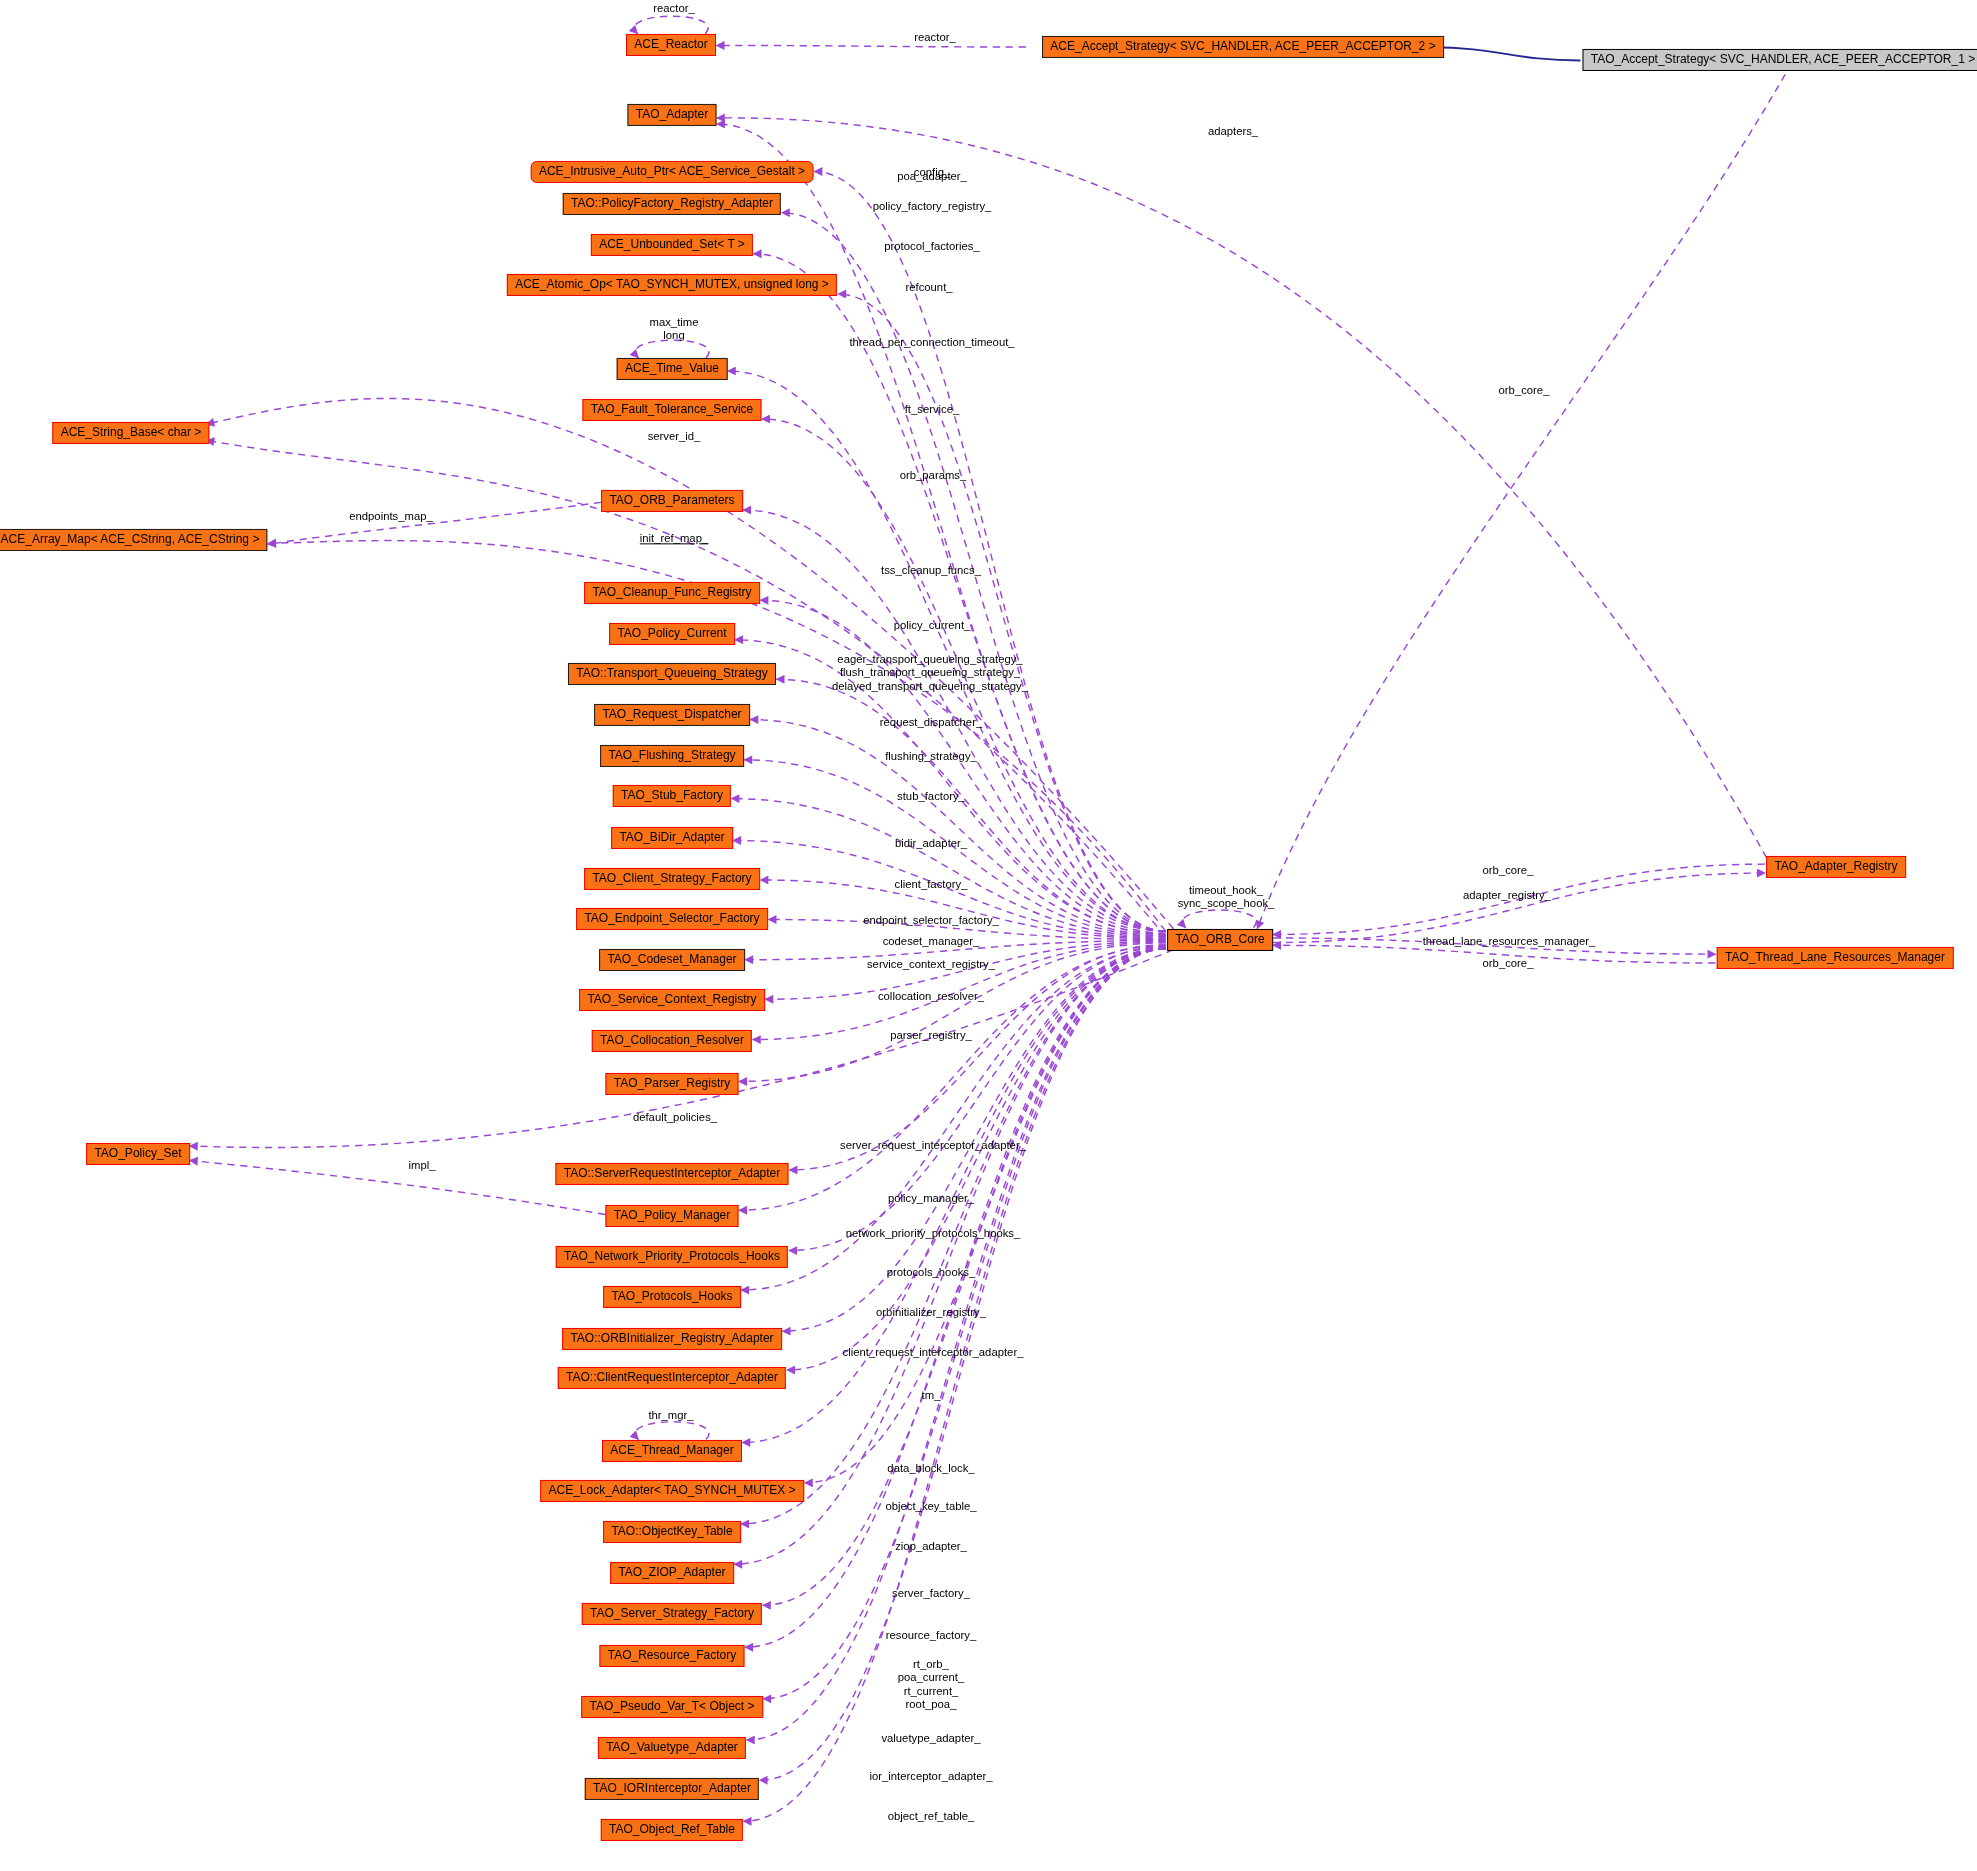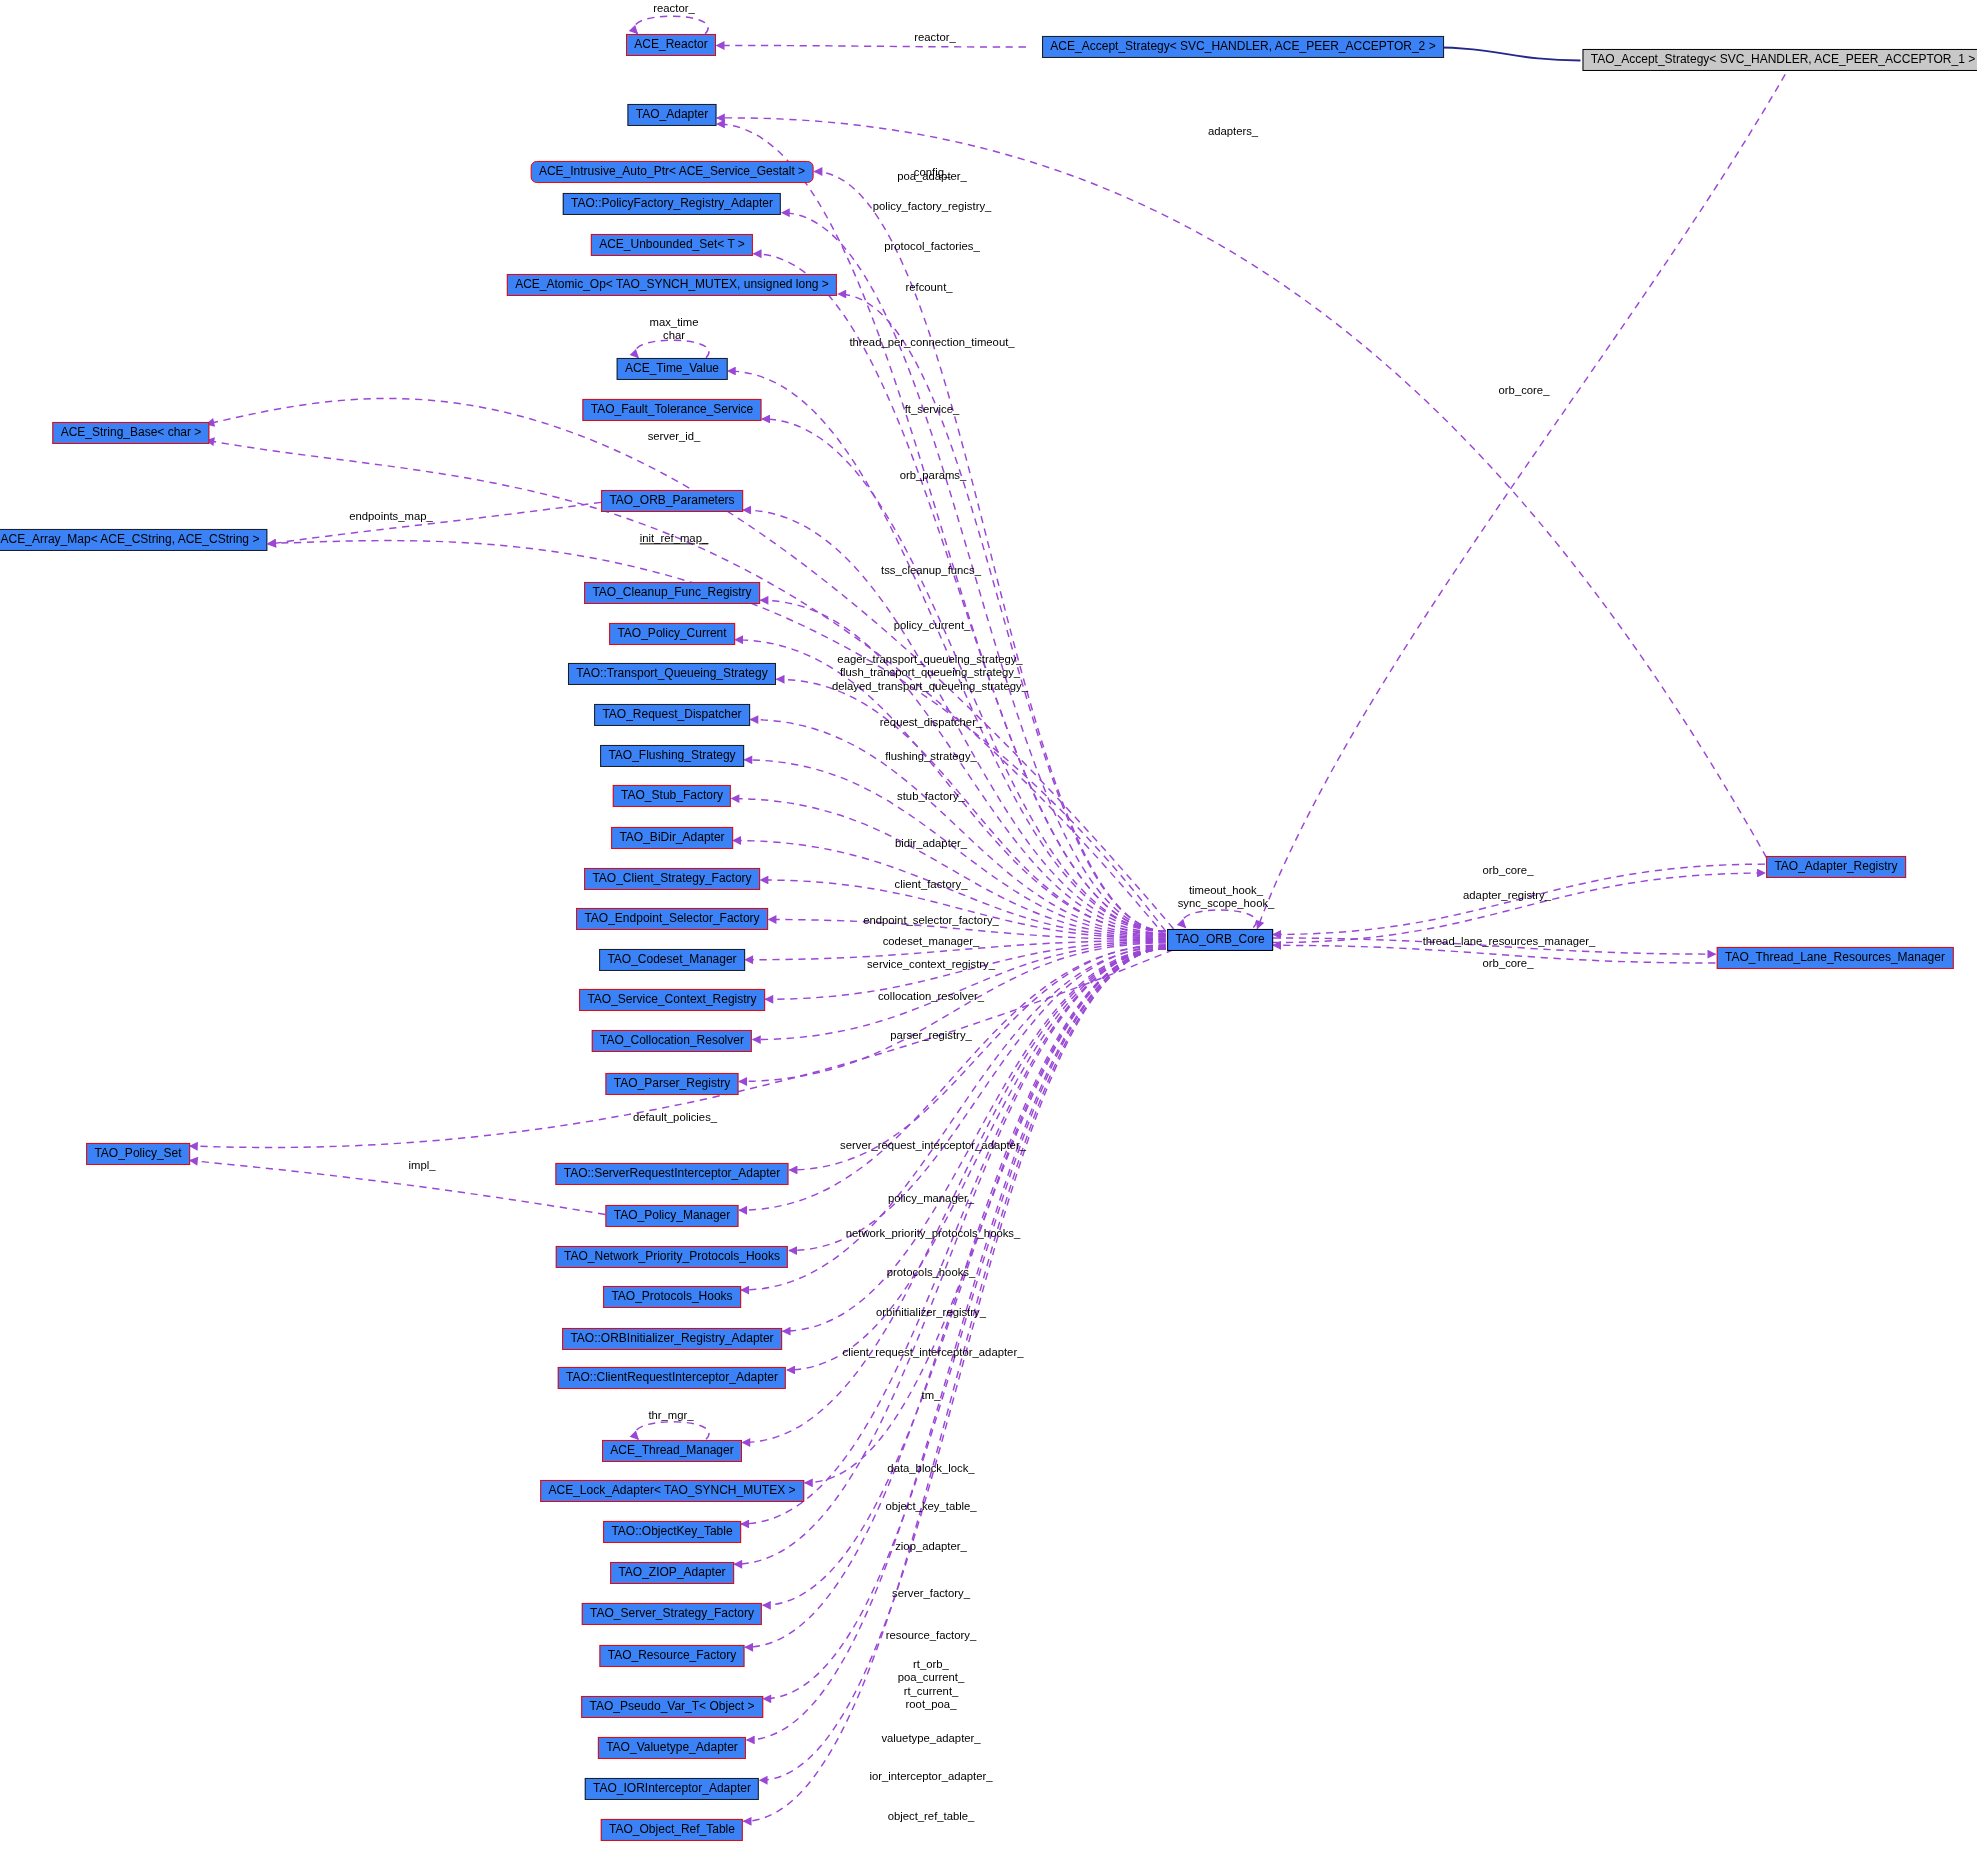--- a/index.html
+++ b/index.html
@@ -3,21 +3,21 @@
 <meta charset="utf-8">
 <style>
   html,body{margin:0;padding:0;background:#ffffff;}
   #stage{
     position:relative;width:1977px;height:1872px;background:#ffffff;
     font-family:"Liberation Sans","DejaVu Sans",sans-serif;overflow:hidden;
   }
   #edge-layer{position:absolute;left:0;top:0;z-index:0;}
   .node{
     position:absolute;transform:translate(-50%,-50%);
-    background:#3b82f6;border:1.2px solid #1c1c1c;
+    background:#f97316;border:1.2px solid #1c1c1c;
     padding:2.4px 7.3px;font-size:12px;line-height:15.3px;color:#000;
     white-space:nowrap;z-index:2;box-sizing:border-box;text-align:center;
   }
   .node.red{border-color:#f40000;border-width:1.5px;}
   .node.strong{border-width:1.6px;border-color:#000;}
   .node.focus{background:#c8c8c8;border-width:1.6px;border-color:#000;}
   .elabel{
     position:absolute;transform:translate(-50%,-50%);
     font-size:11.3px;line-height:13.3px;color:#000;text-align:center;
     white-space:pre-line;z-index:1;
@@ -189,18 +189,18 @@
     <div class="elabel" style="left: 931px; top: 1777px;">ior_interceptor_adapter_</div>
     <div class="elabel" style="left: 931px; top: 1817px;">object_ref_table_</div>
     <div class="elabel" style="left: 1507px; top: 896px;">adapter_registry_</div>
     <div class="elabel" style="left: 1508px; top: 871px;">orb_core_</div>
     <div class="elabel" style="left: 1509px; top: 942px;">thread_lane_resources_manager_</div>
     <div class="elabel" style="left: 1508px; top: 964px;">orb_core_</div>
     <div class="elabel" style="left: 1524px; top: 391px;">orb_core_</div>
     <div class="elabel" style="left: 935px; top: 38px;">reactor_</div>
     <div class="elabel" style="left: 674px; top: 9px;">reactor_</div>
     <div class="elabel" style="left: 674px; top: 329px;">max_time
-char</div>
+long</div>
     <div class="elabel" style="left: 671px; top: 1416px;">thr_mgr_</div>
     <div class="elabel" style="left: 1226px; top: 897px;">timeout_hook_
 sync_scope_hook_</div>
   </div>
 
 
 </body></html>

